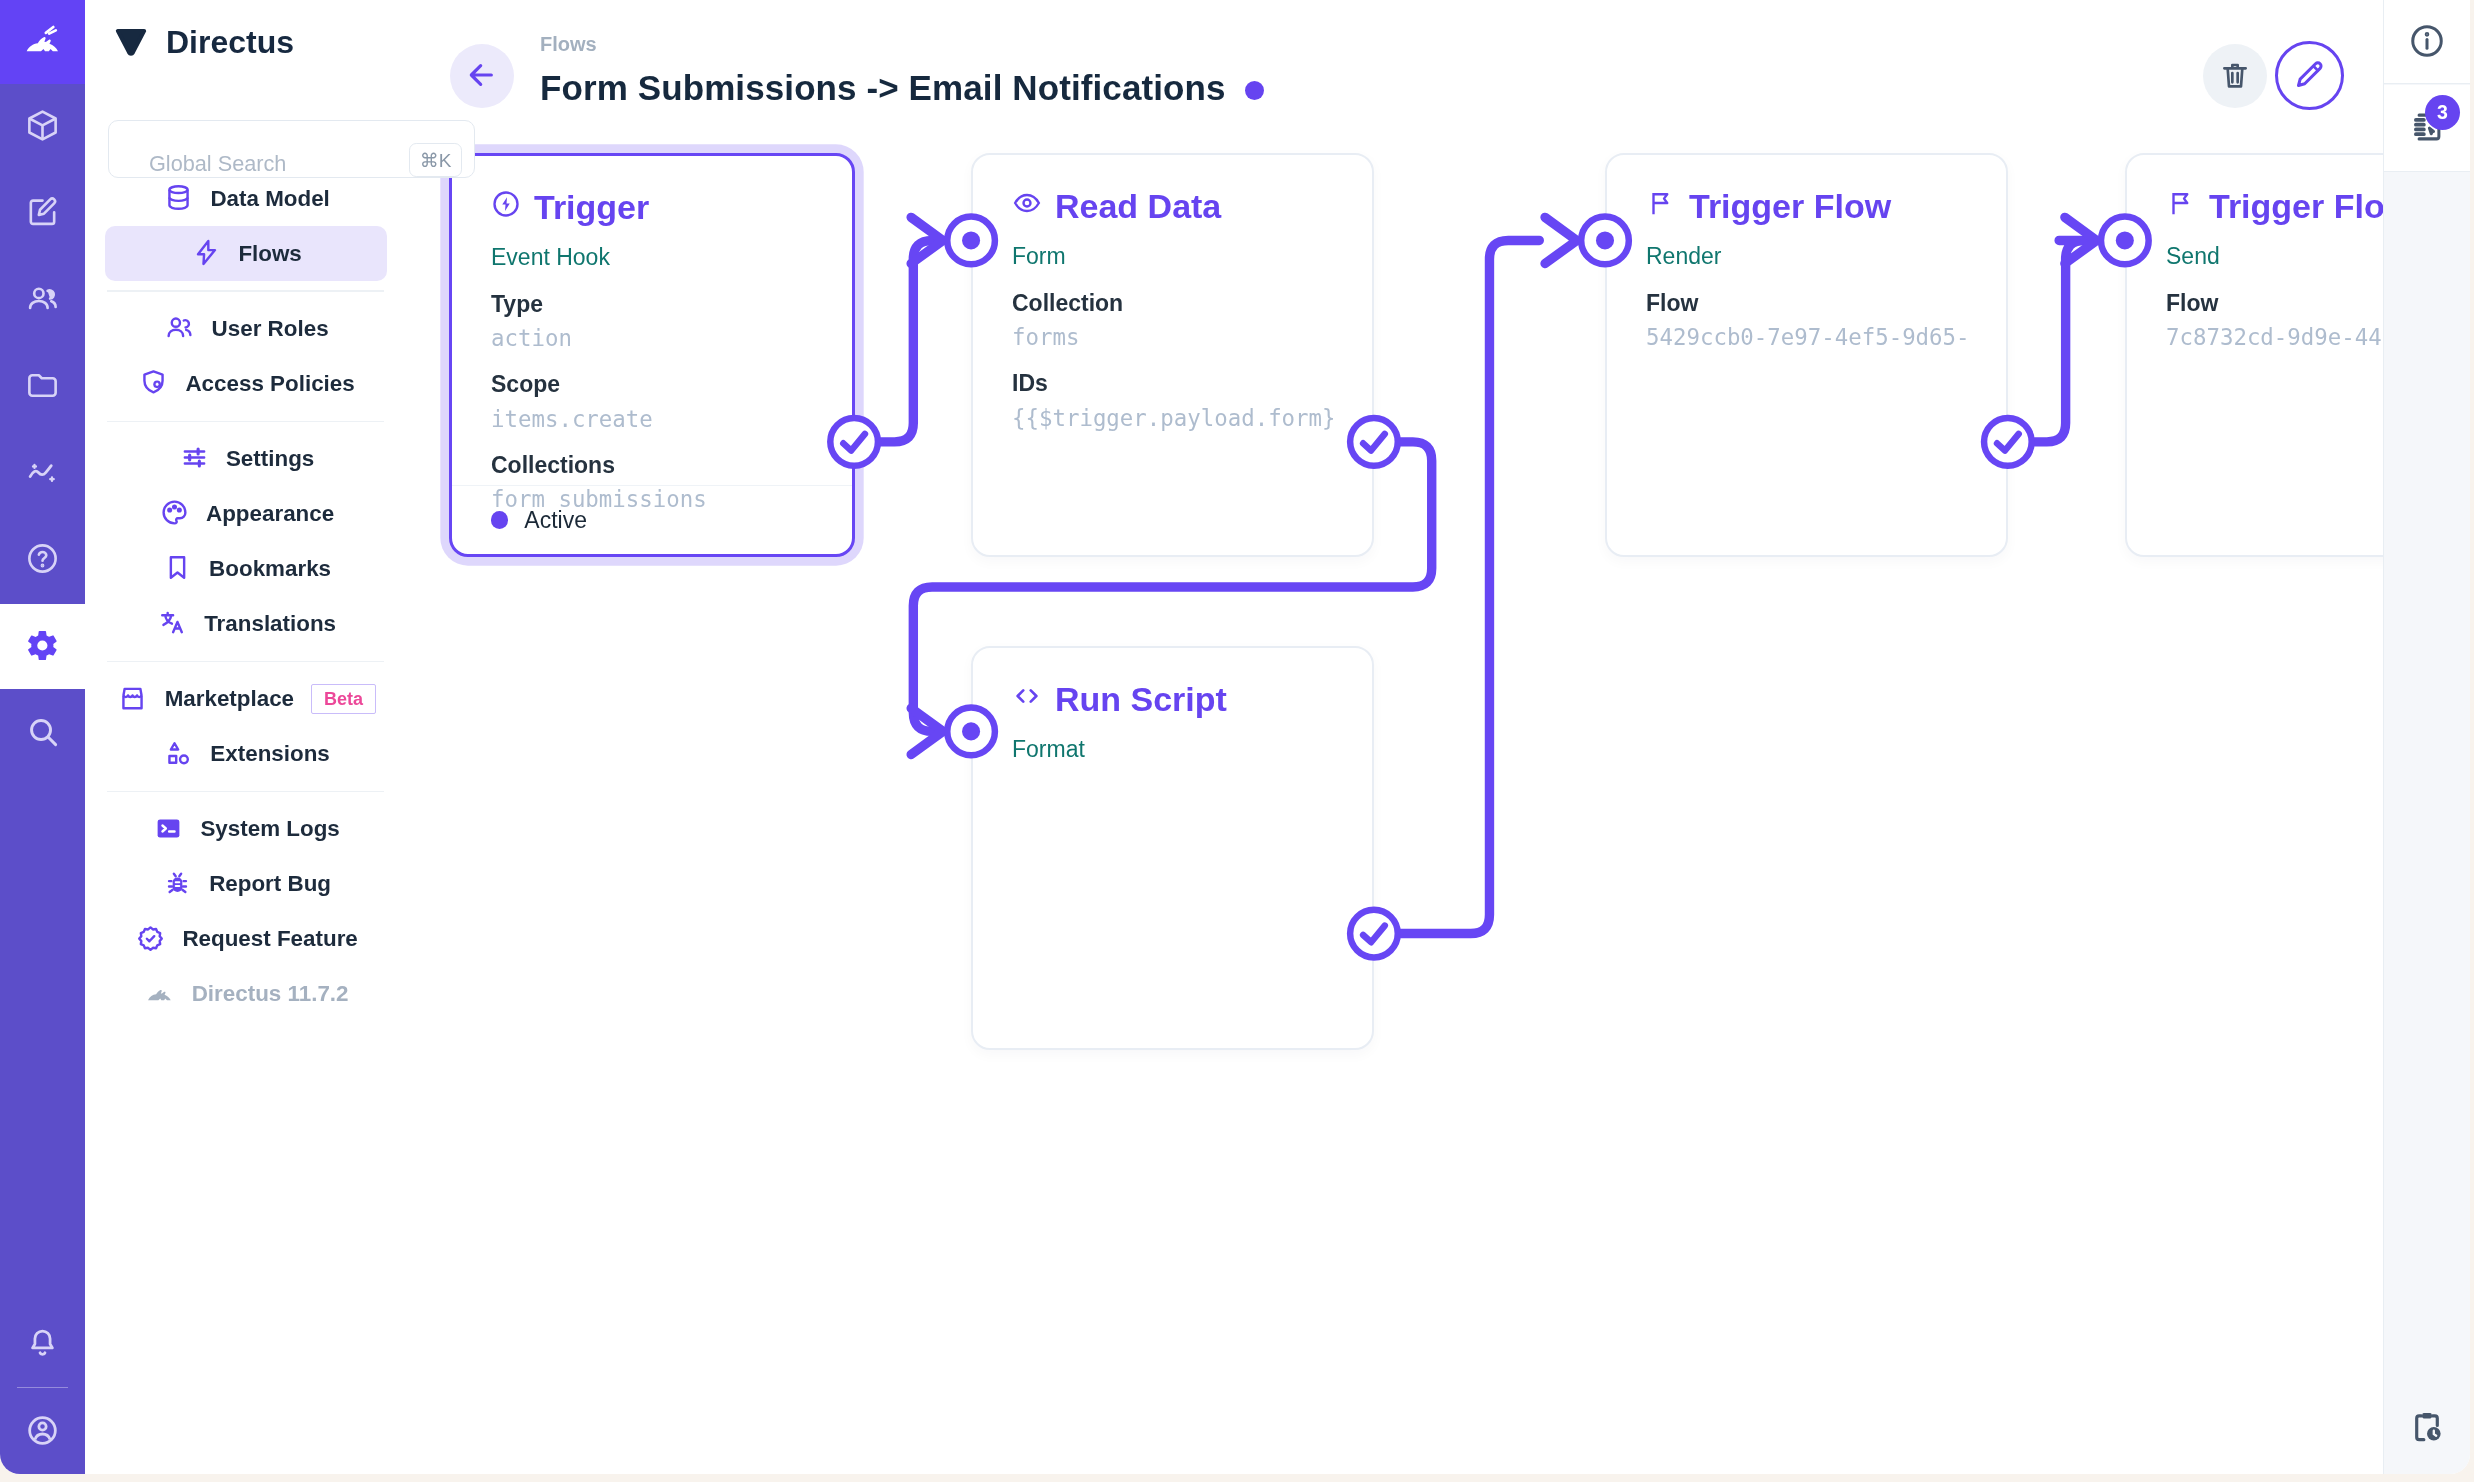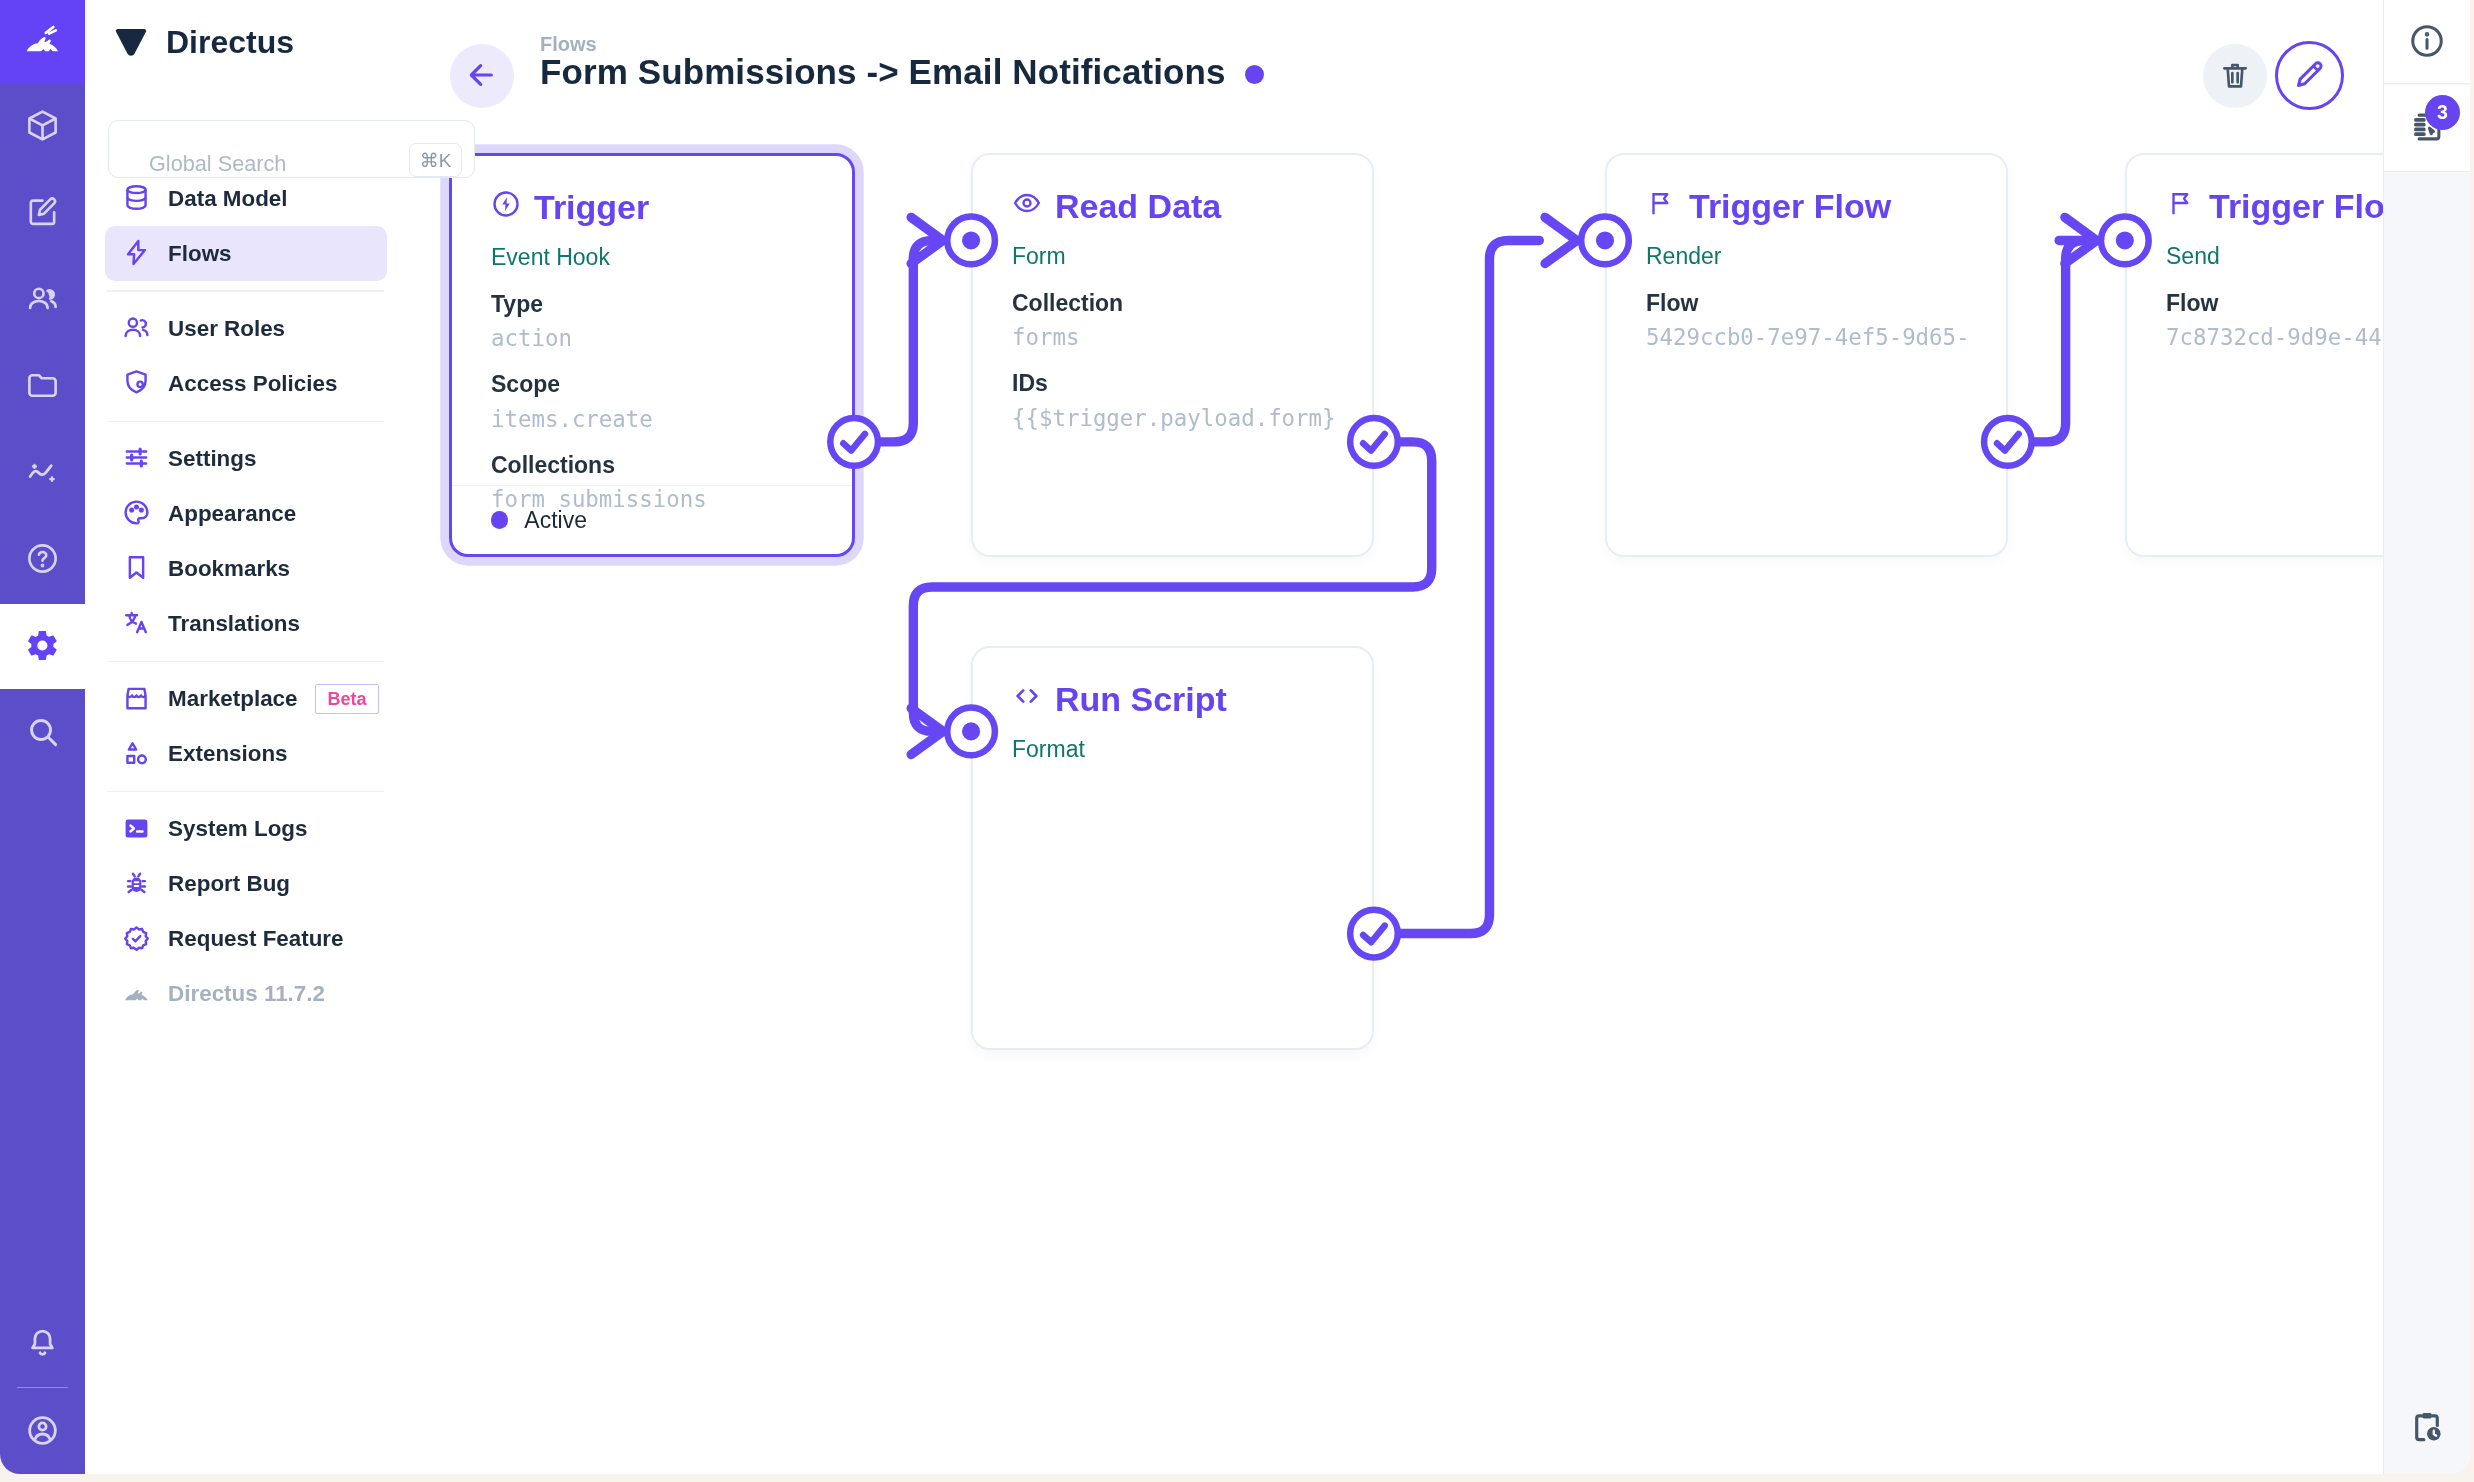--- a/index.html
+++ b/index.html
@@ -20,38 +20,38 @@
 
   
   #sidebar { position:absolute; left:85px; top:0; width:309px; height:100%; background:#fff; z-index:30; }
   #project-header { position:absolute; left:0; top:0; width:309px; height:84px; display:flex; align-items:center; padding-left:30px; gap:19px; }
   #project-title { font-size:32px; font-weight:700; color:#172940; }
   #global-search { position:absolute; left:23px; top:120px; width:367px; height:58px; border:1.4px solid #E3E9F0;
     border-radius:10px; display:flex; align-items:flex-end; padding:0 11.6px 0 40px; background:#fff; }
   #global-search .ph { color:#AEB9C7; font-size:21.7px; flex:1; }
   #search-kbd { border:1.4px solid #E3E9F0; border-radius:7.2px; color:#8A98A8; font-size:19px; padding:4.3px 10px; }
   #nav { position:absolute; left:19.5px; top:171px; width:282px; }
-  .nav-item { height:55px; display:flex; align-items:center; gap:17.3px; padding:0 14.4px 0 17.3px; border-radius:10px; color:#1D2B3C; }
+  .nav-item { height:55px; display:flex; align-items:center; gap:17.3px; padding:0 14.4px 0 17.3px; border-radius:10px; color:#1D2B3C;justify-content:center; }
   .nav-item.active { background:#E9E5FC; }
   .nav-item .lbl { font-size:22.4px; font-weight:600; }
   .nav-item svg { width:29px; height:29px; color:#6644F0; flex:none; }
   .nav-item.muted { color:#A5B1C0; }
   .nav-item.muted .lbl { font-weight:600; }
   .nav-item.muted svg { color:#A5B1C0; }
   .nav-div { height:1.4px; background:#EDF1F5; margin:9.4px 2.9px; }
   .beta-badge { margin-left:auto; font-size:18px; font-weight:600; color:#ec4899; border:1.4px solid #C9BCFA;
     border-radius:2px; padding:3.6px 11.6px; }
 
   
   #main { position:absolute; left:394px; top:0; right:87px; height:100%; background:#fff; }
   #back-button { position:absolute; left:450px; top:44px; width:64px; height:64px; border-radius:50%;
     background:#ECEAFB; display:flex; align-items:center; justify-content:center; z-index:10; }
   #back-button svg { width:32px; height:32px; color:#6644F0; }
   #crumb { position:absolute; left:540px; top:33px; font-size:20px; font-weight:600; color:#A3B0BF; z-index:10; }
-  #page-title-row { position:absolute; left:540px; top:52px; display:flex; align-items:center; gap:19px; z-index:10; }
+  #page-title-row { position:absolute; left:540px; top:68px; display:flex; align-items:center; gap:19px; z-index:10; }
   #page-title { font-size:35px; font-weight:700; color:#16293E; letter-spacing:0.1px; }
   #title-dot { width:19px; height:19px; border-radius:50%; background:#6644F0; margin-top:4.3px; }
   #delete-button { position:absolute; left:2203px; top:44px; width:64px; height:64px; border-radius:50%;
     background:#EEF2F6; display:flex; align-items:center; justify-content:center; z-index:10; }
   #delete-button svg { width:32px; height:32px; color:#46566B; }
   #edit-button { position:absolute; left:2275px; top:41px; width:69px; height:69px; border-radius:50%;
     background:#fff; border:3.6px solid #6644F0; display:flex; align-items:center; justify-content:center; z-index:10; }
   #edit-button svg { width:33px; height:33px; color:#6644F0; }
 
   

